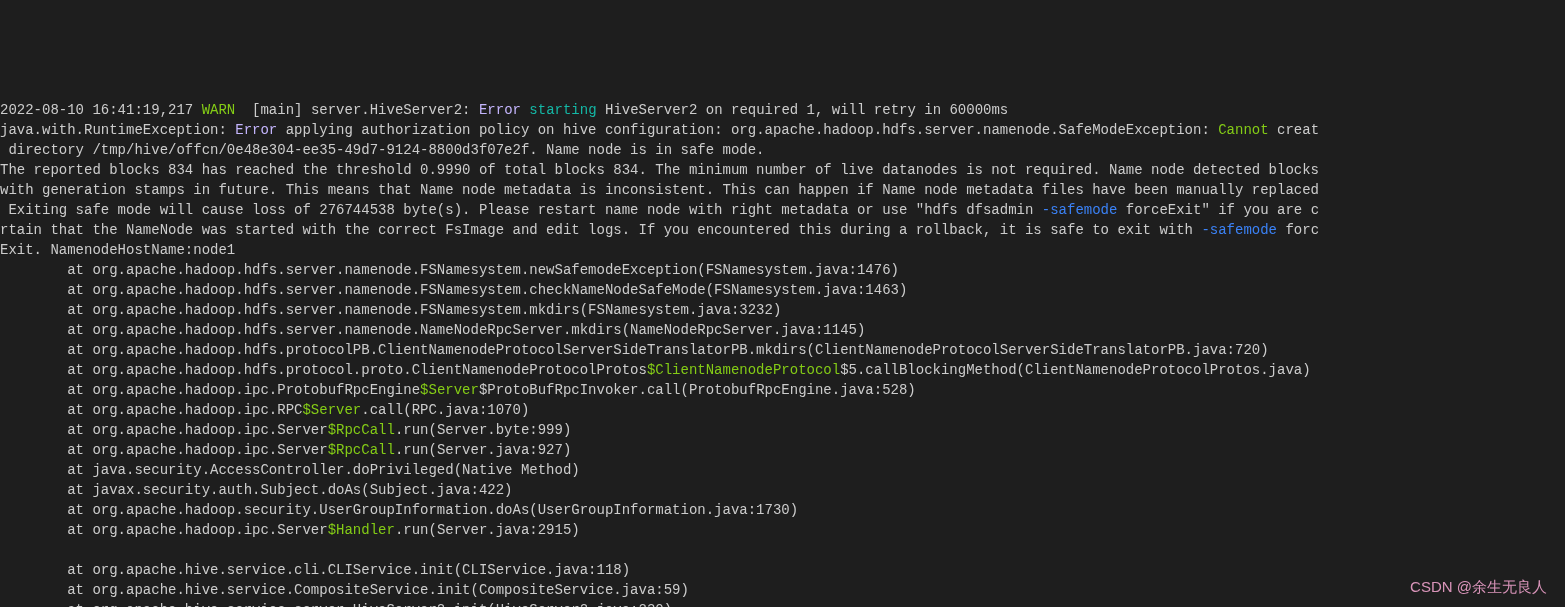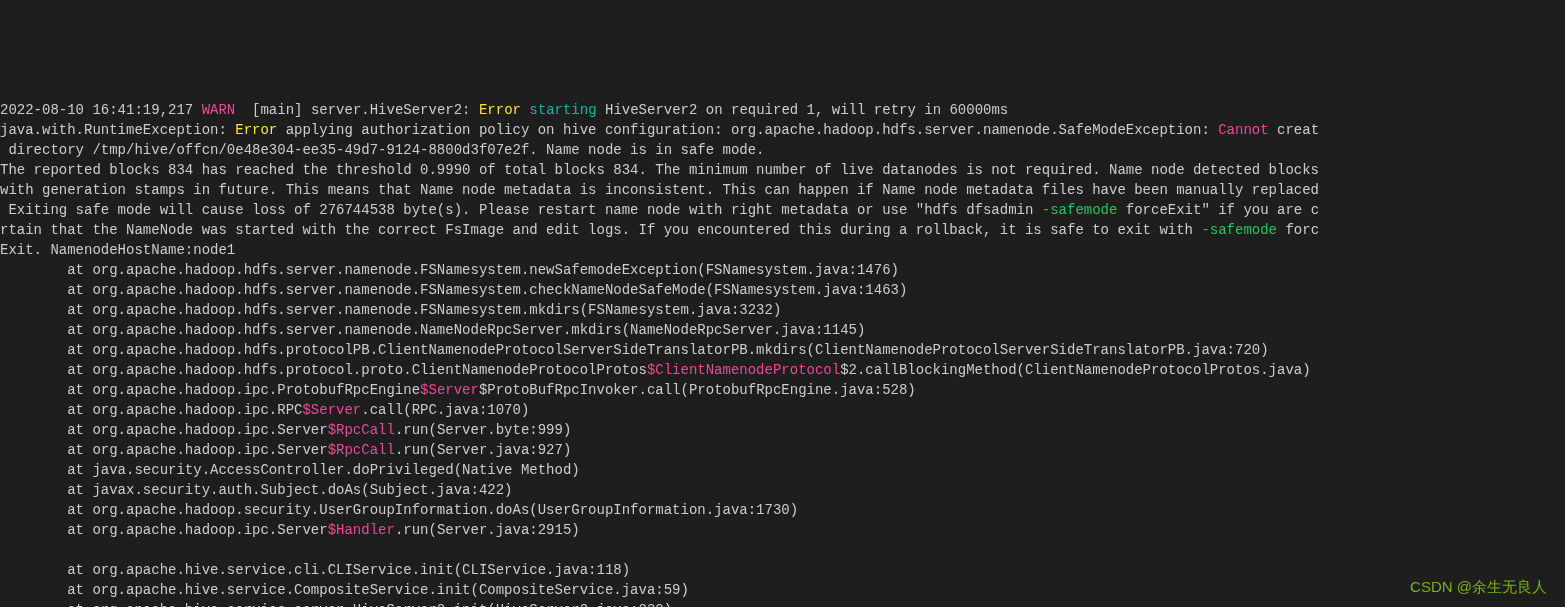--- a/index.html
+++ b/index.html
@@ -11,29 +11,29 @@
     font-size: 14px;
     line-height: 20px;
     white-space: pre;
     overflow: hidden;
     width: 1565px;
     height: 607px;
   }
   .log-container {
     padding: 0;
   }
-  .warn   { color: #ec4899; }      
-  .error  { color: #fde047; }      
+  .warn   { color: #84cc16; }      
+  .error  { color: #c4b5fd; }      
   .start  { color: #14b8a6; }      
-  .opt    { color: #22c55e; }      
+  .opt    { color: #3b82f6; }      
   .watermark {
     position: absolute;
     right: 18px;
     bottom: 10px;
-    color: #84cc16;
+    color: #f9a8d4;
     font-family: "Microsoft YaHei", sans-serif;
     font-size: 15px;
     opacity: 0.85;
     pointer-events: none;
     text-align: center;
   }
 </style>
 </head>
 <body>
 
@@ -45,21 +45,21 @@
 <span>The reported blocks 834 has reached the threshold 0.9990 of total blocks 834. The minimum number of live datanodes is not required. Name node detected blocks</span>
 <span>with generation stamps in future. This means that Name node metadata is inconsistent. This can happen if Name node metadata files have been manually replaced</span>
 <span> Exiting safe mode will cause loss of 276744538 byte(s). Please restart name node with right metadata or use "hdfs dfsadmin </span><span class="opt">-safemode</span><span> forceExit" if you are c</span>
 <span>rtain that the NameNode was started with the correct FsImage and edit logs. If you encountered this during a rollback, it is safe to exit with </span><span class="opt">-safemode</span><span> forc</span>
 <span>Exit. NamenodeHostName:node1</span>
 <div id="stack-trace"><span>        at org.apache.hadoop.hdfs.server.namenode.FSNamesystem.newSafemodeException(FSNamesystem.java:1476)</span>
 <span>        at org.apache.hadoop.hdfs.server.namenode.FSNamesystem.checkNameNodeSafeMode(FSNamesystem.java:1463)</span>
 <span>        at org.apache.hadoop.hdfs.server.namenode.FSNamesystem.mkdirs(FSNamesystem.java:3232)</span>
 <span>        at org.apache.hadoop.hdfs.server.namenode.NameNodeRpcServer.mkdirs(NameNodeRpcServer.java:1145)</span>
 <span>        at org.apache.hadoop.hdfs.protocolPB.ClientNamenodeProtocolServerSideTranslatorPB.mkdirs(ClientNamenodeProtocolServerSideTranslatorPB.java:720)</span>
-<span>        at org.apache.hadoop.hdfs.protocol.proto.ClientNamenodeProtocolProtos</span><span class="warn">$ClientNamenodeProtocol</span><span>$2.callBlockingMethod(ClientNamenodeProtocolProtos.java)</span>
+<span>        at org.apache.hadoop.hdfs.protocol.proto.ClientNamenodeProtocolProtos</span><span class="warn">$ClientNamenodeProtocol</span><span>$5.callBlockingMethod(ClientNamenodeProtocolProtos.java)</span>
 <span>        at org.apache.hadoop.ipc.ProtobufRpcEngine</span><span class="warn">$Server</span><span>$ProtoBufRpcInvoker.call(ProtobufRpcEngine.java:528)</span>
 <span>        at org.apache.hadoop.ipc.RPC</span><span class="warn">$Server</span><span>.call(RPC.java:1070)</span>
 <span>        at org.apache.hadoop.ipc.Server</span><span class="warn">$RpcCall</span><span>.run(Server.byte:999)</span>
 <span>        at org.apache.hadoop.ipc.Server</span><span class="warn">$RpcCall</span><span>.run(Server.java:927)</span>
 <span>        at java.security.AccessController.doPrivileged(Native Method)</span>
 <span>        at javax.security.auth.Subject.doAs(Subject.java:422)</span>
 <span>        at org.apache.hadoop.security.UserGroupInformation.doAs(UserGroupInformation.java:1730)</span>
 <span>        at org.apache.hadoop.ipc.Server</span><span class="warn">$Handler</span><span>.run(Server.java:2915)</span>
 <span></span>
 <span>        at org.apache.hive.service.cli.CLIService.init(CLIService.java:118)</span>

